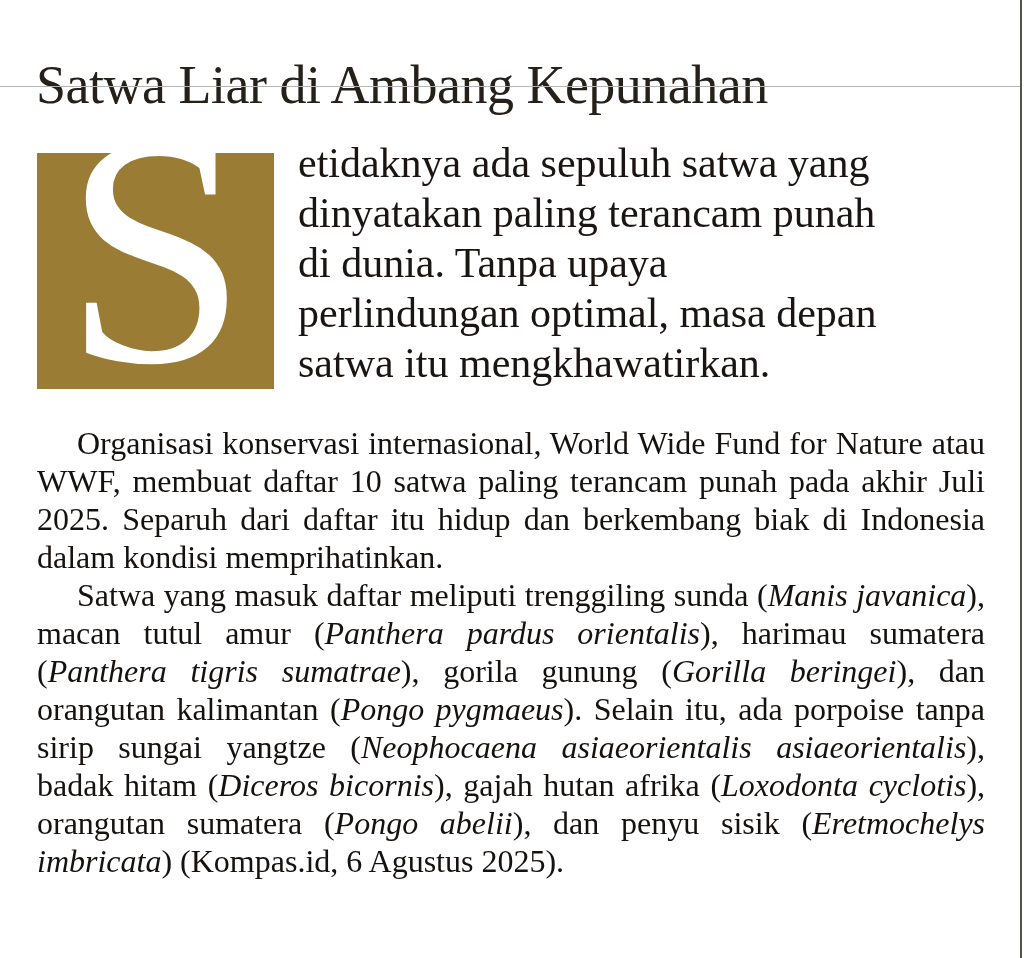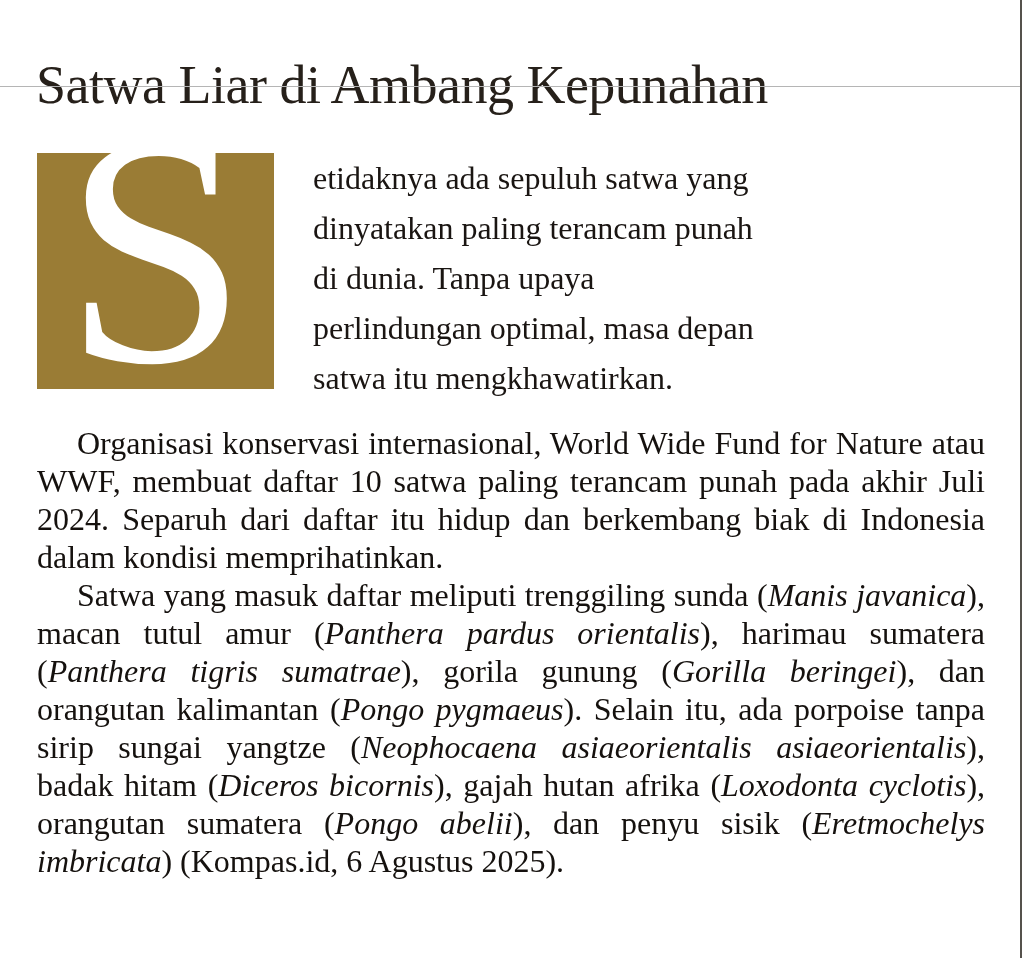--- a/index.html
+++ b/index.html
@@ -60,22 +60,22 @@
     font-size: 330px;
     line-height: 1;
     color: #ffffff;
   }
 
   .lead {
     position: absolute;
     left: 298px;
     top: 138px;
     width: 700px;
-    margin: 15px;
-    font-size: 32px;
+    margin: 0;
+    font-size: 42px;
     line-height: 50px;
     color: #1a1512;
     white-space: pre-line;
   }
 
   .article-body {
     position: absolute;
     left: 37px;
     top: 424px;
     width: 948px;
@@ -103,17 +103,17 @@
   <span class="dropcap-letter" style="color: rgb(255, 255, 255);">S</span>
 </div>
 
 <p class="lead">etidaknya ada sepuluh satwa yang
 dinyatakan paling terancam punah
 di dunia. Tanpa upaya
 perlindungan optimal, masa depan
 satwa itu mengkhawatirkan.</p>
 
 <div class="article-body">
-    <p class="body-para"><span>Organisasi konservasi internasional, World Wide Fund for Nature atau WWF, membuat daftar 10 satwa paling terancam punah pada akhir Juli 2024. Separuh dari daftar itu hidup dan berkembang biak di Indonesia dalam kondisi memprihatin­kan.</span></p>
+    <p class="body-para"><span>Organisasi konservasi internasional, World Wide Fund for Nature atau WWF, membuat daftar 10 satwa paling terancam punah pada akhir Juli 2025. Separuh dari daftar itu hidup dan berkembang biak di Indonesia dalam kondisi memprihatin­kan.</span></p>
     <p class="body-para"><span>Satwa yang masuk daftar meliputi trenggiling sunda (</span><i>Manis javanica</i><span>), macan tutul amur (</span><i>Panthera pardus orientalis</i><span>), harimau sumatera (</span><i>Panthera tigris sumatrae</i><span>), gorila gunung (</span><i>Gorilla beringei</i><span>), dan orangutan kalimantan (</span><i>Pongo pyg­maeus</i><span>). Selain itu, ada porpoise tanpa sirip sungai yangtze (</span><i>Neophocaena asiaeorientalis asiaeorientalis</i><span>), badak hitam (</span><i>Diceros bicornis</i><span>), gajah hutan afrika (</span><i>Loxodonta cyclotis</i><span>), orangutan sumatera (</span><i>Pongo abelii</i><span>), dan penyu sisik (</span><i>Eretmo­chelys imbricata</i><span>) (Kompas.id, 6 Agustus 2025).</span></p>
   </div>
 
 <div class="column-rule"></div>
 
 </body></html>

